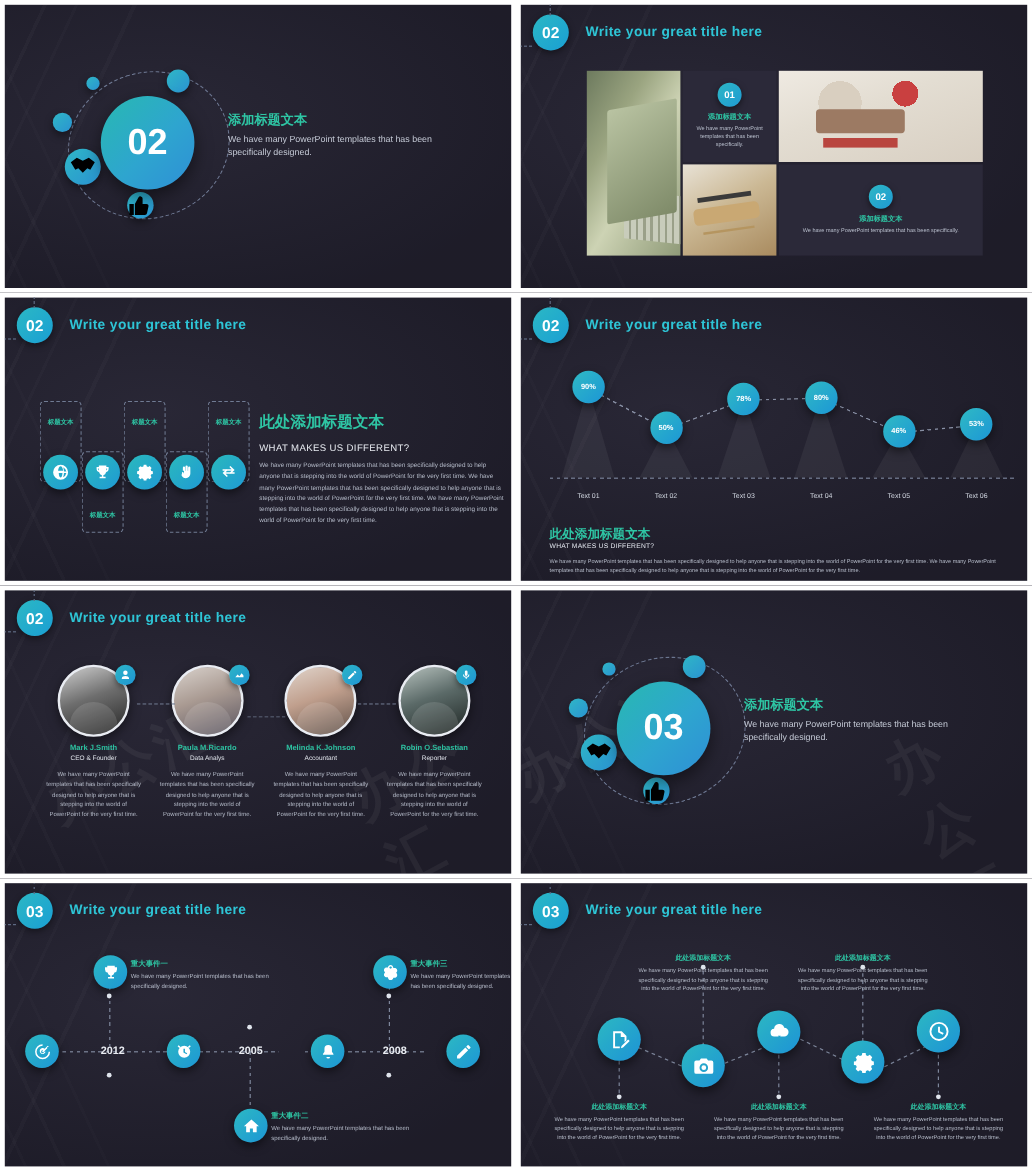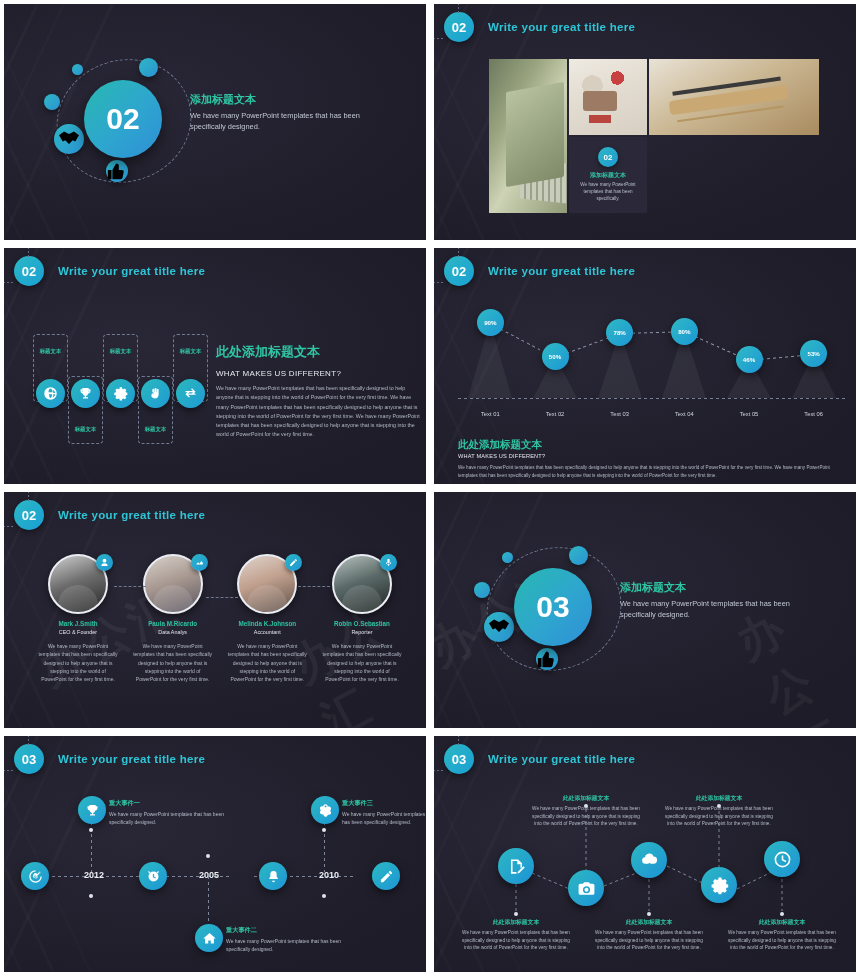--- a/index.html
+++ b/index.html
@@ -184,20 +184,25 @@
     <div class="slide-inner">
       <div class="texture"></div>
       <div class="vign"></div>
       <div class="hdr">
         <div class="badge-wrap">
           <div class="badge">02</div>
         </div>
         <div class="hdr-title">Write your great  title here</div>
       </div>
       <div class="grid2">
+        <div class="cell cell-dark">
+          <div class="cell-badge">01</div>
+          <div class="cell-h">添加标题文本</div>
+          <div class="cell-p">We have many PowerPoint templates that has been specifically.</div>
+        </div>
         <div class="cell ph-desk"></div>
         <div class="cell ph-laptop" style="grid-row: 1 / span 2;"></div>
         <div class="cell ph-plane"></div>
         <div class="cell cell-dark">
           <div class="cell-badge">02</div>
           <div class="cell-h">添加标题文本</div>
           <div class="cell-p">We have many PowerPoint templates that has been specifically.</div>
         </div>
       </div>
     </div>
@@ -423,21 +428,21 @@
         <svg viewBox="0 0 24 24">
             <path d="M12 4a8 8 0 100 16 8 8 0 000-16zm1 4v4.2l3 1.8-.8 1.3L11 13V8h2zM4.6 3.2L7 5.4 5.6 6.8 3.2 4.6l1.4-1.4zm14.8 0l1.4 1.4-2.4 2.2-1.4-1.4 2.4-2.2z"></path>
           </svg>
       </div>
       <div class="tl-year" style="left:195px; top:134px;">2005</div>
       <div class="tl-node" style="left:255px; top:126px;">
         <svg viewBox="0 0 24 24">
             <path d="M12 3a5 5 0 00-5 5v4l-2 3v1h14v-1l-2-3V8a5 5 0 00-5-5zm0 18a2.5 2.5 0 002.5-2.2h-5A2.5 2.5 0 0012 21z"></path>
           </svg>
       </div>
-      <div class="tl-year" style="left:315px; top:134px;">2010</div>
+      <div class="tl-year" style="left:315px; top:134px;">2008</div>
       <div class="tl-node" style="left:368px; top:126px;">
         <svg viewBox="0 0 24 24">
             <path d="M3 17.3V21h3.7L17.8 9.9l-3.7-3.7L3 17.3zM20.7 7a1 1 0 000-1.4l-2.3-2.3a1 1 0 00-1.4 0l-1.8 1.8 3.7 3.7L20.7 7z"></path>
           </svg>
       </div>
 
       <div class="tl-vdash" style="left:87px; top:86px; height:50px;"></div>
 
       <div class="tl-node" style="left:74px; top:60px;">
         <svg viewBox="0 0 24 24">

